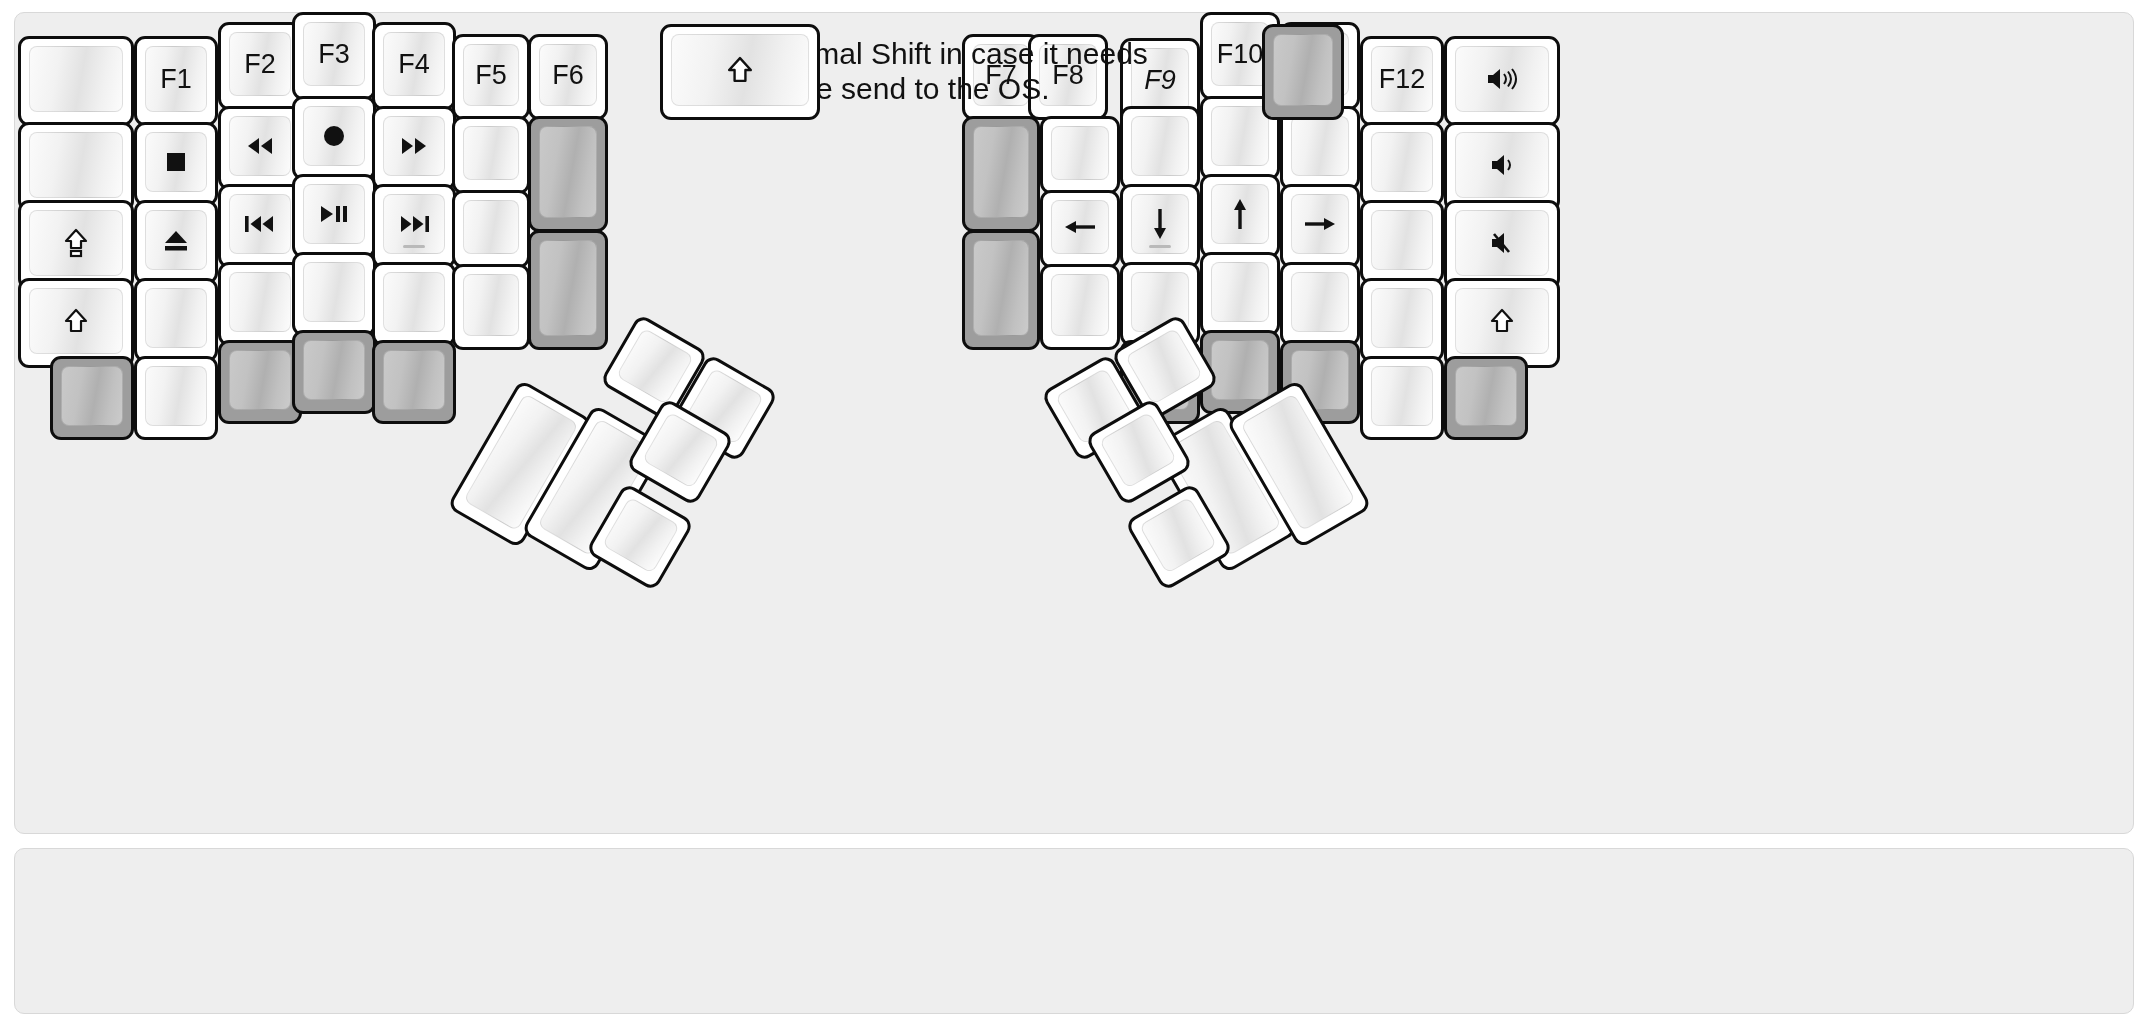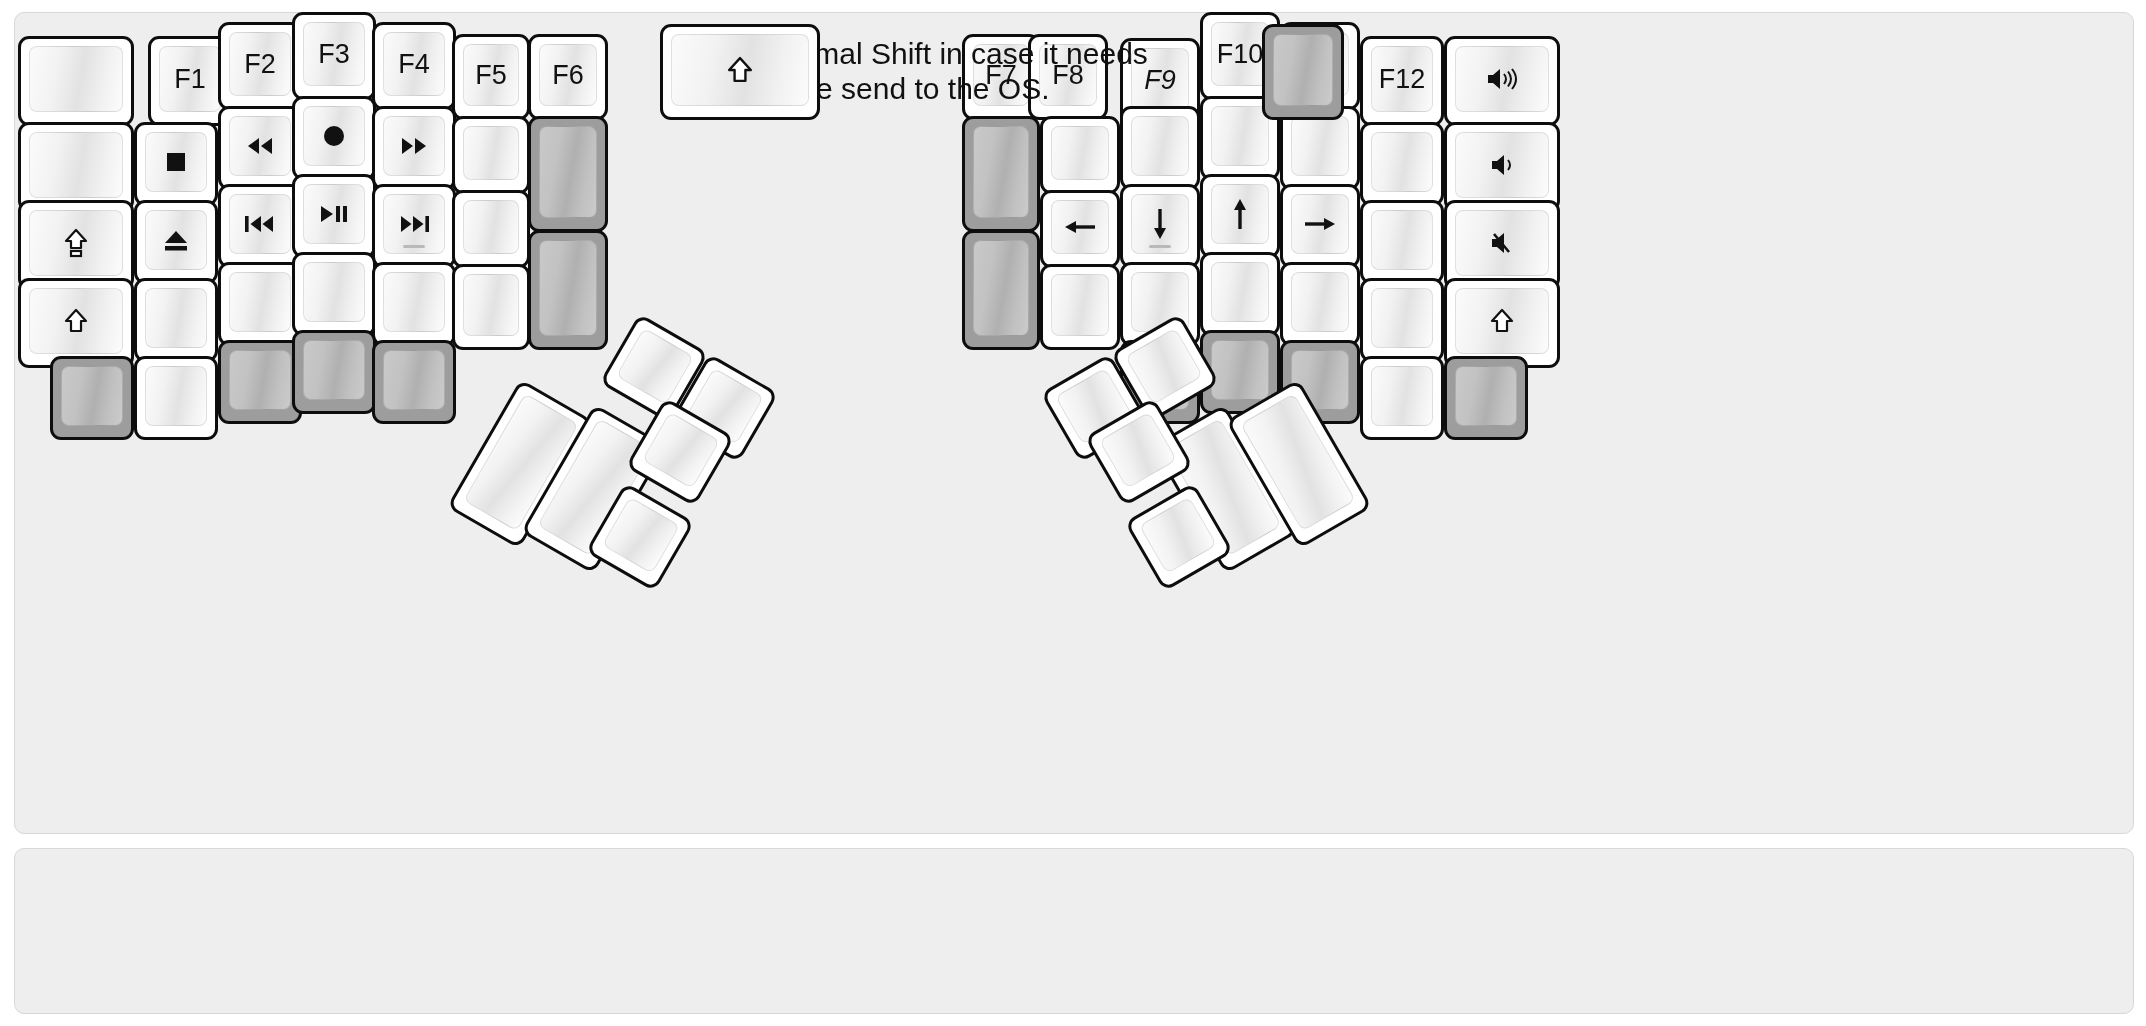--- a/index.html
+++ b/index.html
@@ -71,21 +71,21 @@
         <svg class="ic" width="24" height="26" viewBox="0 0 24 26">
               <path d="M12 2 L22 13 L17 13 L17 23 L7 23 L7 13 L2 13 Z" fill="#fff" stroke="#111" stroke-width="2.2" stroke-linejoin="round"></path>
             </svg>
       </span>
         </span>
       </div>
     <div class="key trans" style="left:50px;top:356px;width:84px;height:84px;">
         <span class="top"></span>
       </div>
 
-    <div class="key" style="left:148px;top:36px;width:84px;height:90px;">
+    <div class="key" style="left:134px;top:36px;width:84px;height:90px;">
         <span class="top">
           <span class="lbl">F1</span>
         </span>
       </div>
     <div class="key" style="left:134px;top:122px;width:84px;height:84px;">
         <span class="top">
       <span class="gly">
             <svg class="ic" width="22" height="22" viewBox="0 0 22 22">
               <rect x="2" y="2" width="18" height="18" fill="#111"></rect>
             </svg>

